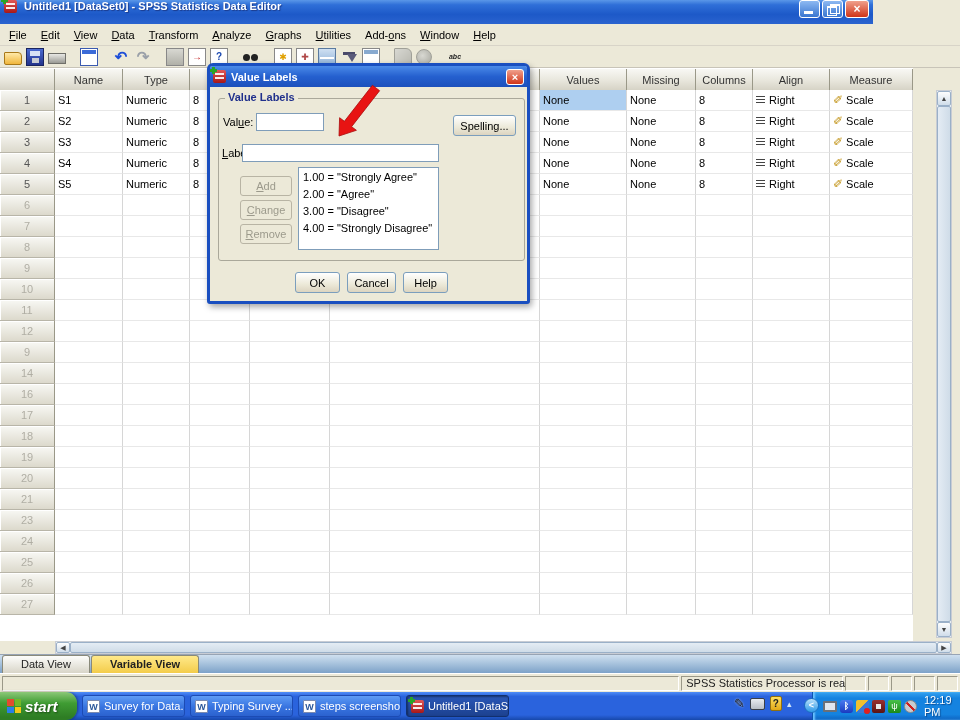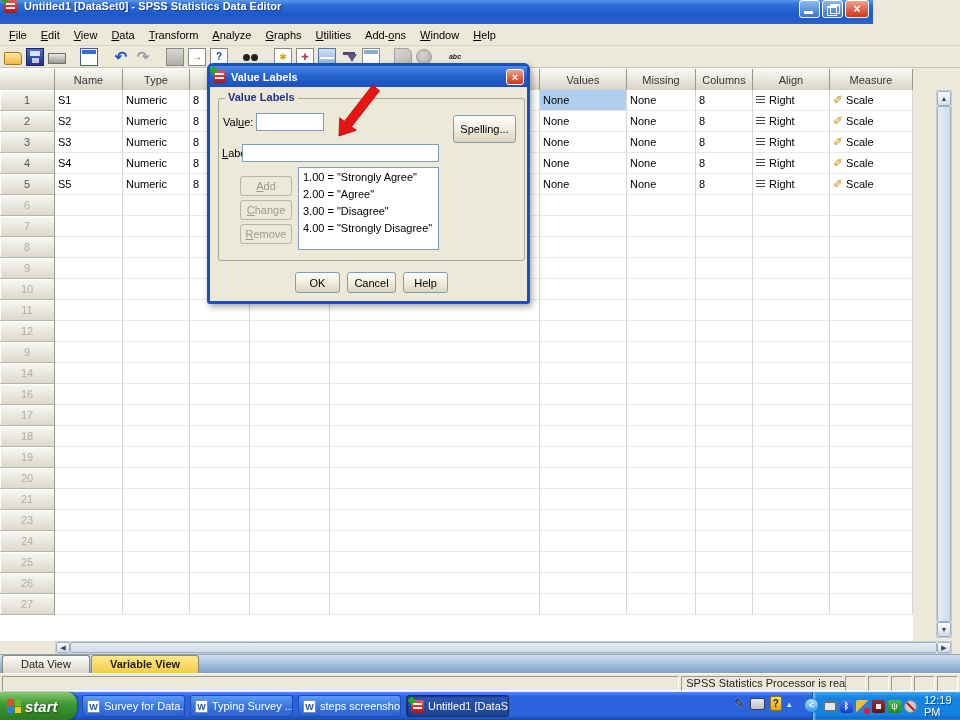--- a/index.html
+++ b/index.html
@@ -665,21 +665,21 @@
     <div id="dtitle">
       <span class="spss-logo"></span>
       <span>Value Labels</span>
       <span id="dclose">×</span>
     </div>
     <div class="grp">
       <span class="grp-lab">Value Labels</span>
     </div>
     <span class="dlab" style="left:13px;top:50px">Val<u>u</u>e:</span>
     <input class="dinput" style="left: 46px; top: 47px; width: 68px;" value="">
-    <span class="xpbtn" style="left:243px;top:49px;width:63px;height:28px">Spelling...</span>
+    <span class="xpbtn" style="left:243px;top:49px;width:63px;height:21px">Spelling...</span>
     <span class="dlab" style="left:12px;top:81px"><u>L</u>abel:</span>
     <input class="dinput" style="left: 32px; top: 78px; width: 197px;" value="">
     <span class="xpbtn disabled" style="left:30px;top:110px;width:52px;height:20px"><u>A</u>dd</span>
     <span class="xpbtn disabled" style="left:30px;top:134px;width:52px;height:20px"><u>C</u>hange</span>
     <span class="xpbtn disabled" style="left:30px;top:158px;width:52px;height:20px"><u>R</u>emove</span>
     <div id="vl-list">
         <div class="vli">1.00 = "Strongly Agree"</div>
         <div class="vli">2.00 = "Agree"</div>
         <div class="vli">3.00 = "Disagree"</div>
         <div class="vli">4.00 = "Strongly Disagree"</div>

